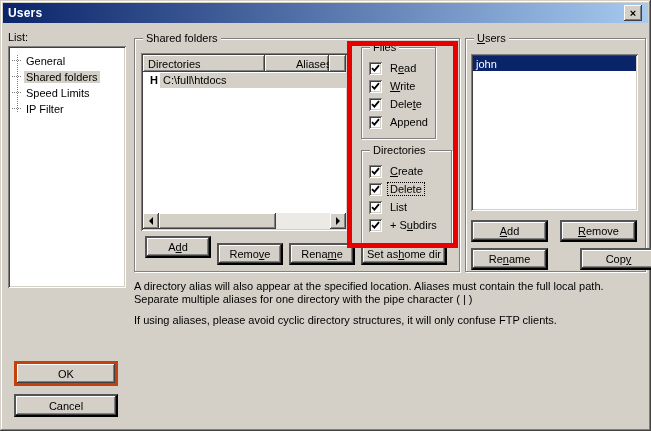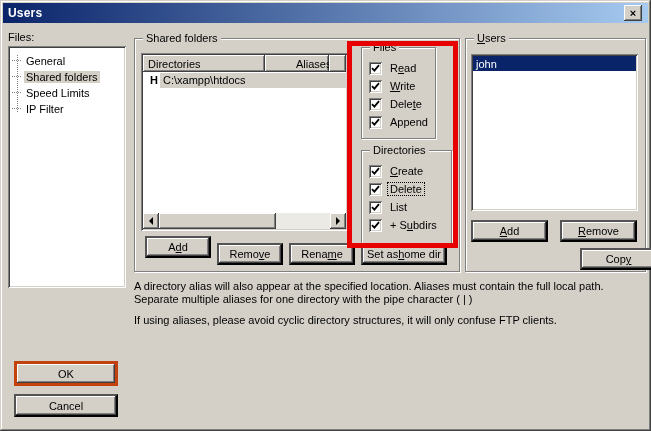--- a/index.html
+++ b/index.html
@@ -116,21 +116,21 @@
 
 <div class="dialog">
 
   <div class="titlebar">
     <span class="title">Users</span>
   </div>
   <div class="close-btn">
     <span>×</span>
   </div>
 
-  <div class="page-label">Files:</div>
+  <div class="page-label">List:</div>
   <div class="page-list sunken">
     <div class="tree-vline"></div>
     <div class="tree-item" style="top:7px;">
       <span class="tree-stub"></span>
       <span class="lbl">General</span>
     </div>
     <div class="tree-item selected" style="top:23px;">
       <span class="tree-stub"></span>
       <span class="lbl">Shared folders</span>
     </div>
@@ -149,21 +149,21 @@
   </div>
 
   <div class="listview sunken">
     <div class="lv-header">
       <div class="lv-col" style="width:122px;">Directories</div>
       <div class="lv-col" style="width:64px;padding-left:31px;">Aliases</div>
       <div class="lv-col" style="flex:1;"></div>
     </div>
     <div class="lv-row">
       <span class="home-flag">H</span>
-      <span class="row-sel">C:\xampp\htdocs</span>
+      <span class="row-sel">C:\full\htdocs</span>
     </div>
     <div class="hscroll">
       <div class="sb-btn raised">
         <span class="tri-l"></span>
       </div>
       <div class="sb-thumb raised"></div>
       <div class="sb-track"></div>
       <div class="sb-btn raised">
         <span class="tri-r"></span>
       </div>
@@ -250,20 +250,21 @@
   <button class="btn" style="left:361px; top:243px; width:86px; height:22px;">Set as <u>h</u>ome dir</button>
 
   <div class="group" style="left:465px; top:38px; width:181px; height:234px;">
     <span class="group-label"><u>U</u>sers</span>
   </div>
   <div class="users-list sunken">
     <div class="user-item">john</div>
   </div>
   <button class="btn" style="left:471px; top:220px; width:77px; height:22px;"><u>A</u>dd</button>
   <button class="btn" style="left:560px; top:220px; width:77px; height:22px;"><u>R</u>emove</button>
+  <button class="btn" style="left:471px; top:248px; width:77px; height:22px;">Re<u>n</u>ame</button>
   <button class="btn" style="left:560px; top:248px; width:77px; height:22px;margin-left:20px;">Cop<u>y</u></button>
 
   <div class="note" style="top:280px;">A directory alias will also appear at the specified location. Aliases must contain the full local path. Separate multiple aliases for one directory with the pipe character ( | )</div>
   <div class="note" style="top:314px;">If using aliases, please avoid cyclic directory structures, it will only confuse FTP clients.</div>
 
   <button class="btn default" style="left:14px; top:361px; width:104px; height:25px;">OK</button>
   <button class="btn" style="left:14px; top:394px; width:104px; height:23px;">Cancel</button>
 
 </div>
 

